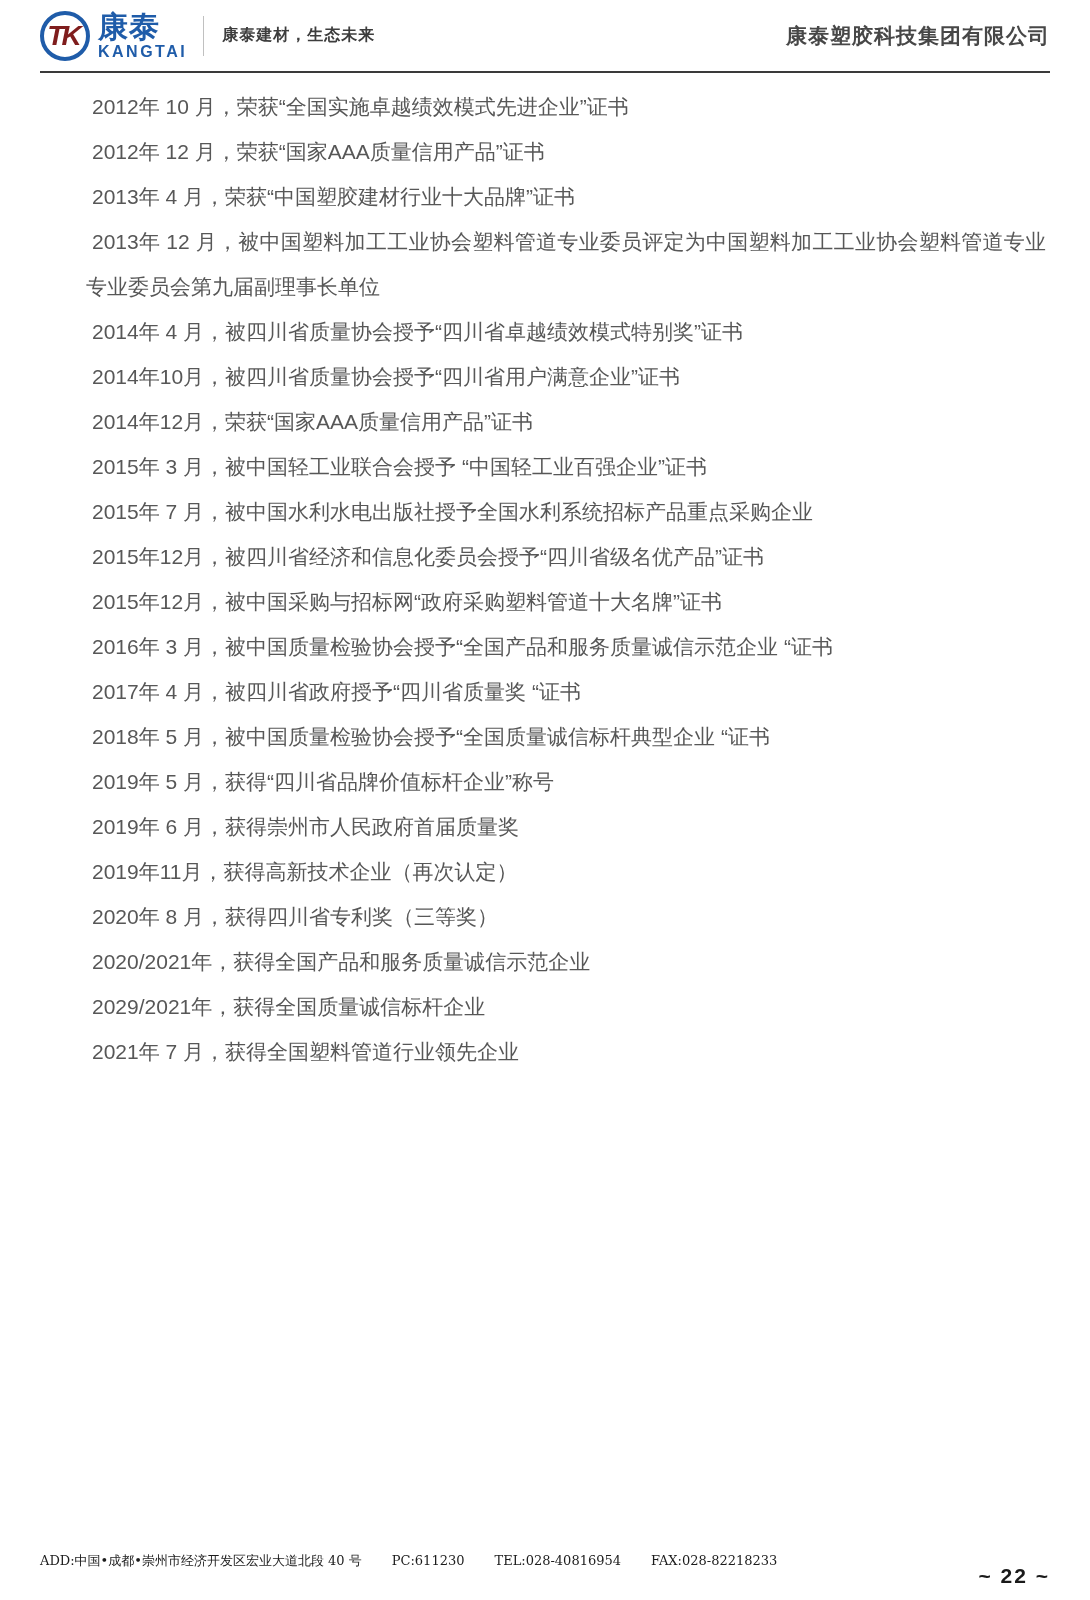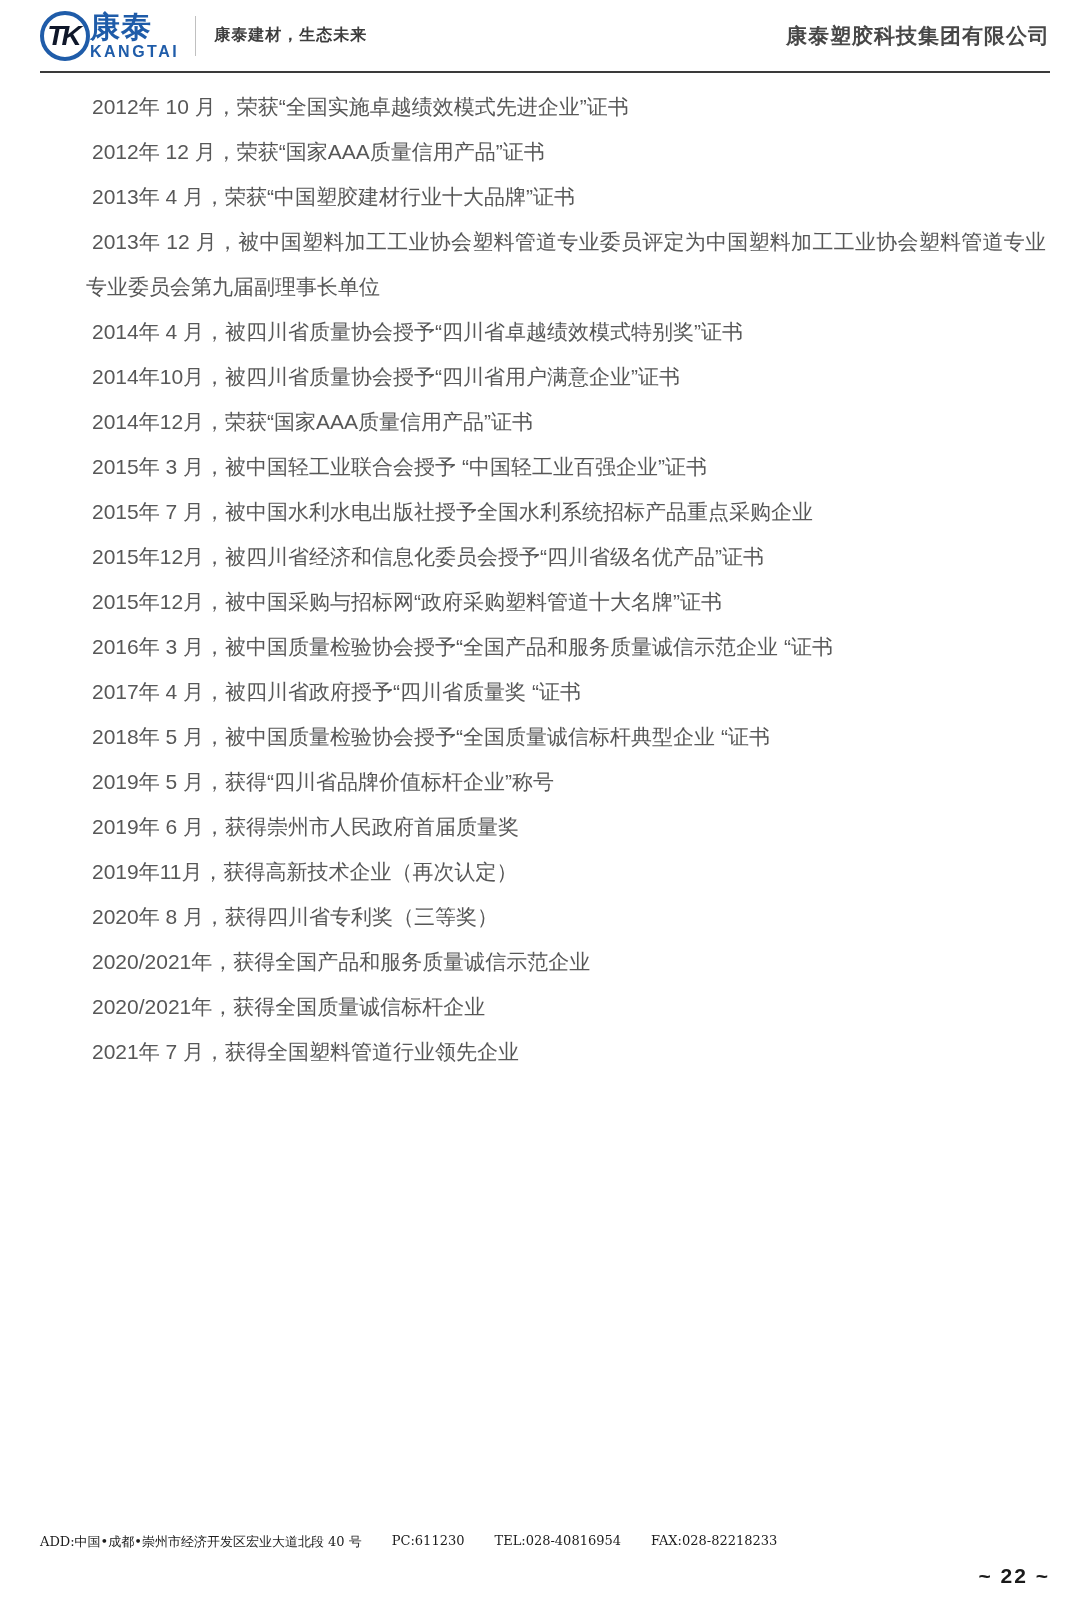--- a/index.html
+++ b/index.html
@@ -21,30 +21,30 @@
     height: 71px;
     border-bottom: 2px solid #3a3a3a;
     display: flex;
     align-items: center;
   }
   .logo-group { display: flex; align-items: center; }
   .logo-circle {
     width: 50px; height: 50px;
     border: 4px solid #1f5ca9;
     border-radius: 50%;
-    color: #0f172a;
+    color: #7f1d1d;
     font-weight: bold;
     font-style: italic;
     font-size: 28px;
     letter-spacing: -3px;
     display: flex; align-items: center; justify-content: center;
     box-sizing: border-box;
     padding-right: 4px;
   }
-  .logo-name { display: flex; flex-direction: column; margin-left: 0; line-height: 1; }
+  .logo-name { display: flex; flex-direction: column; margin-left: 8px; line-height: 1; }
   .logo-cn {
     font-size: 30px;
     font-weight: 900;
     color: #1f5ca9;
     letter-spacing: 1px;
   }
   .logo-en {
     font-size: 16px;
     font-weight: bold;
     color: #1f5ca9;
@@ -86,21 +86,21 @@
     text-align: justify;
   }
 
   
   .footer {
     position: absolute;
     left: 40px;
     right: 40px;
     bottom: 12px;
     display: flex;
-    align-items: flex-start;
+    align-items: center;
     font-family: "DejaVu Serif", "Liberation Serif", serif;
     font-size: 13px;
     color: #1c1c1c;
     white-space: nowrap;
   }
   .footer-seg { margin-right: 30px; }
   .page-number {
     margin-left: auto;
     font-family: "Liberation Sans", "DejaVu Sans", sans-serif;
     font-size: 21px;
@@ -160,21 +160,21 @@
     <p class="award-entry">2019年 5 月，获得“四川省品牌价值标杆企业”称号</p>
 
     <p class="award-entry">2019年 6 月，获得崇州市人民政府首届质量奖</p>
 
     <p class="award-entry">2019年11月，获得高新技术企业（再次认定）</p>
 
     <p class="award-entry">2020年 8 月，获得四川省专利奖（三等奖）</p>
 
     <p class="award-entry">2020/2021年，获得全国产品和服务质量诚信示范企业</p>
 
-    <p class="award-entry">2020/2021年，获得全国质量诚信标杆企业</p>
+    <p class="award-entry">2029/2021年，获得全国质量诚信标杆企业</p>
 
     <p class="award-entry">2021年 7 月，获得全国塑料管道行业领先企业</p>
   </div>
 
 <div class="footer">
   <span class="footer-seg">ADD:中国•成都•崇州市经济开发区宏业大道北段 40 号</span>
   <span class="footer-seg">PC:611230</span>
   <span class="footer-seg">TEL:028-40816954</span>
   <span class="footer-seg">FAX:028-82218233</span>
   <span class="page-number">~ 22 ~</span>

